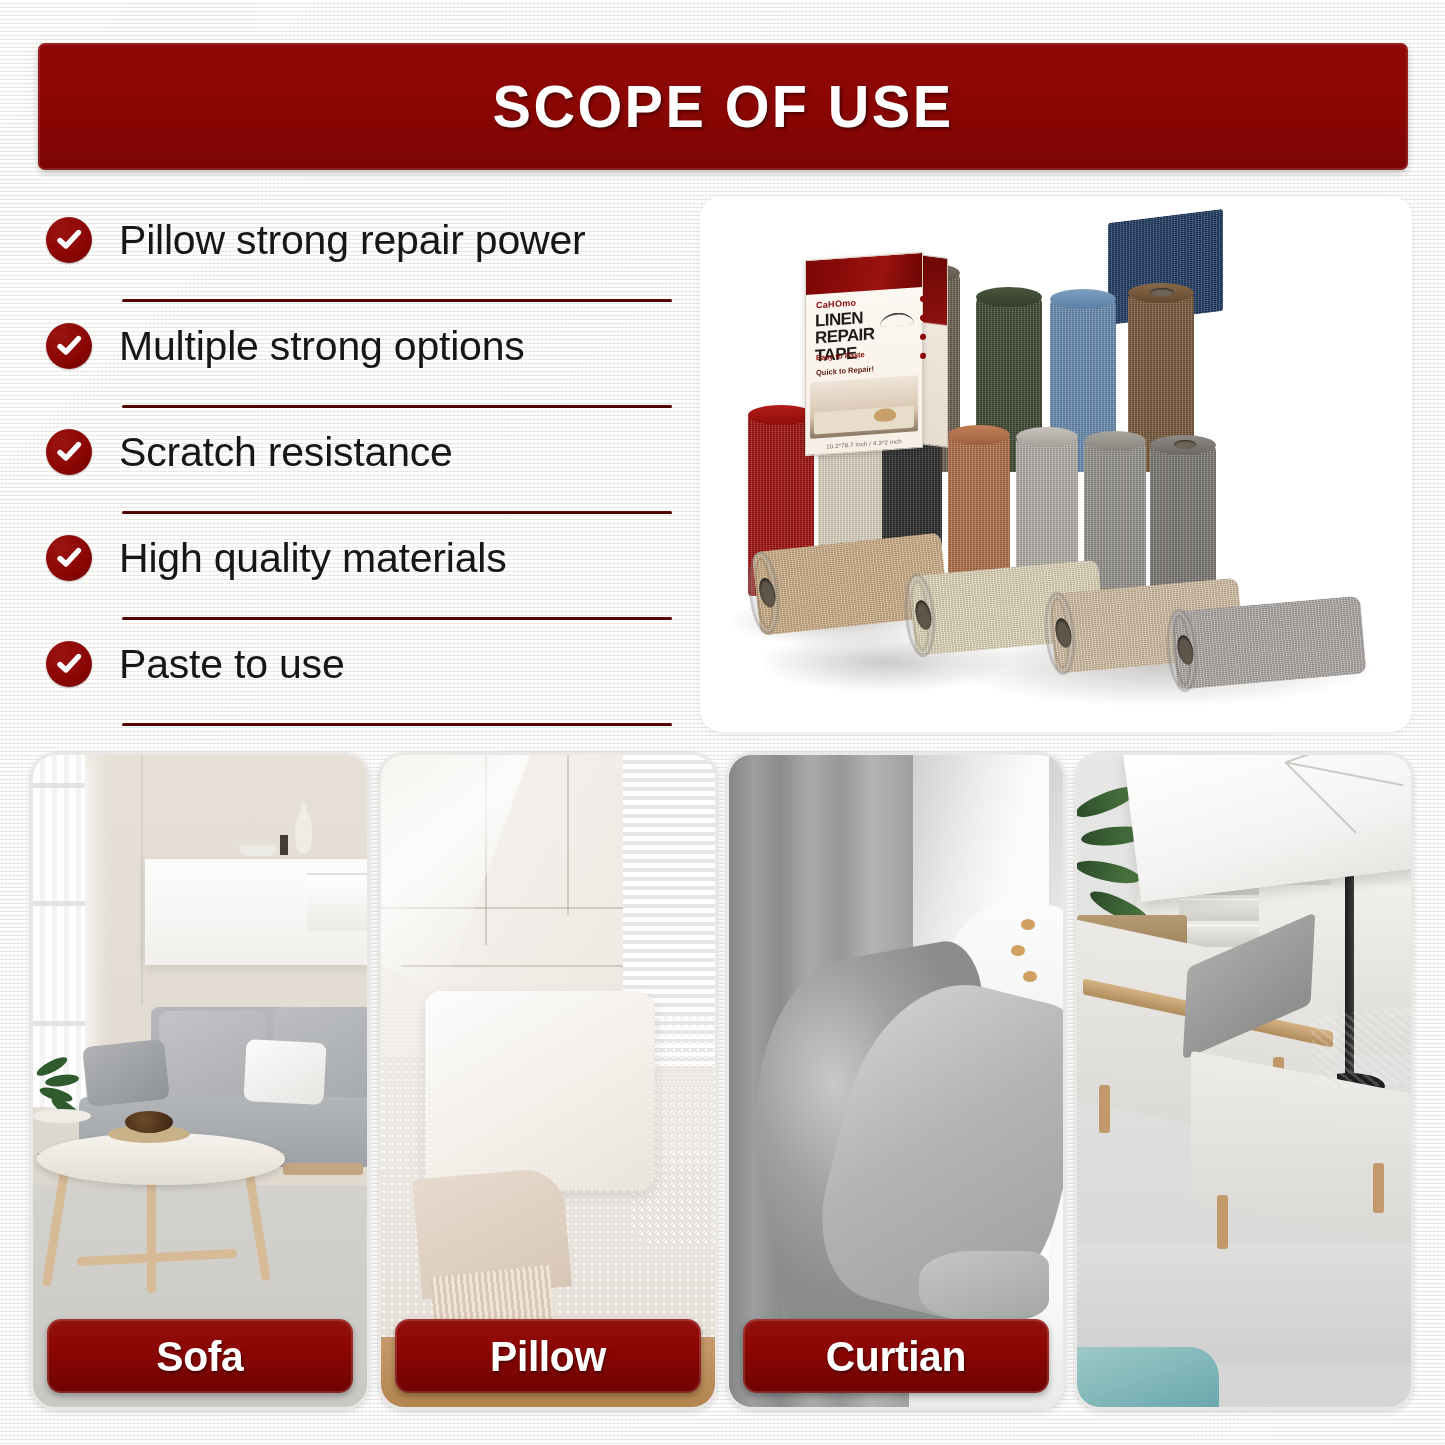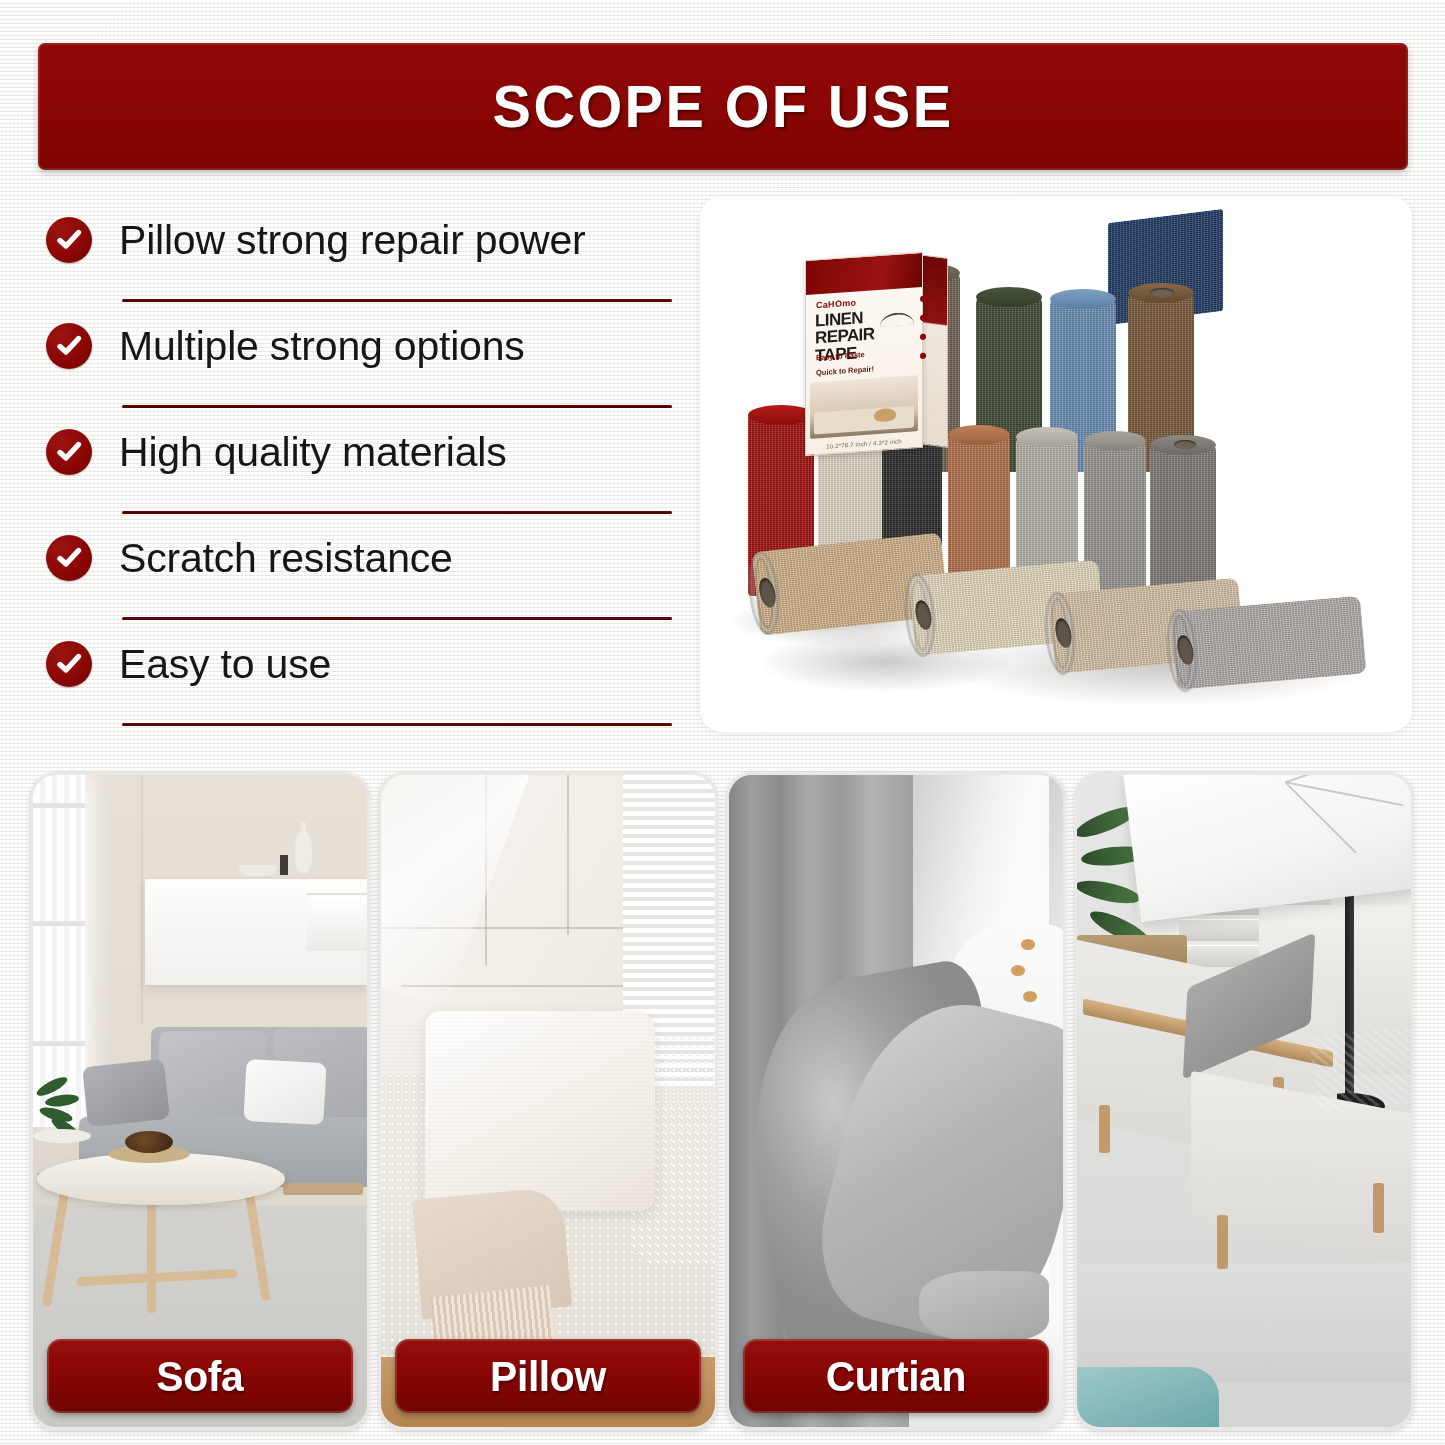--- a/index.html
+++ b/index.html
@@ -210,21 +210,21 @@
   .box-badges {
     position:absolute; right:-19px; top:44px;
     width:22px;
   }
   .box-badge {
     width:6px; height:6px; border-radius:50%;
     background:#8b0604; margin-bottom:13px;
   }
 
   
-  .cards { position:absolute; left:30px; top:772px; width:1385px; height:660px; }
+  .cards { position:absolute; left:30px; top:752px; width:1385px; height:660px; }
   .card {
     position:absolute; top:0;
     width:340px; height:658px;
     border-radius:26px;
     background:#dedbd6;
     border:3px solid #e9e8e6;
     box-shadow:0 2px 6px rgba(0,0,0,.13);
     overflow:hidden;
   }
   .card:nth-child(1){ left:0; }
@@ -546,45 +546,45 @@
     <div class="feature-divider"></div>
   </div>
 
   <div class="feature">
     <div class="feature-row">
       <div class="check-icon">
         <svg width="30" height="30" viewBox="0 0 30 30">
             <path d="M6 15.5 L12 21 L24.5 7.5" stroke="#ffffff" stroke-width="5.4" fill="none" stroke-linecap="round" stroke-linejoin="round"></path>
           </svg>
       </div>
-      <div class="feature-label">High quality materials</div>
+      <div class="feature-label">Scratch resistance</div>
     </div>
     <div class="feature-divider"></div>
   </div>
 
   <div class="feature">
     <div class="feature-row">
       <div class="check-icon">
         <svg width="30" height="30" viewBox="0 0 30 30">
             <path d="M6 15.5 L12 21 L24.5 7.5" stroke="#ffffff" stroke-width="5.4" fill="none" stroke-linecap="round" stroke-linejoin="round"></path>
           </svg>
       </div>
-      <div class="feature-label">Scratch resistance</div>
+      <div class="feature-label">High quality materials</div>
     </div>
     <div class="feature-divider"></div>
   </div>
 
   <div class="feature">
     <div class="feature-row">
       <div class="check-icon">
         <svg width="30" height="30" viewBox="0 0 30 30">
             <path d="M6 15.5 L12 21 L24.5 7.5" stroke="#ffffff" stroke-width="5.4" fill="none" stroke-linecap="round" stroke-linejoin="round"></path>
           </svg>
       </div>
-      <div class="feature-label">Easy to use</div>
+      <div class="feature-label">Paste to use</div>
     </div>
     <div class="feature-divider"></div>
   </div>
 
 </div>
 
 <div class="product-panel">
   <div class="product-stage">
 
     <div class="shadow-blob" style="left:60px; top:436px; width:250px; height:60px;"></div>

